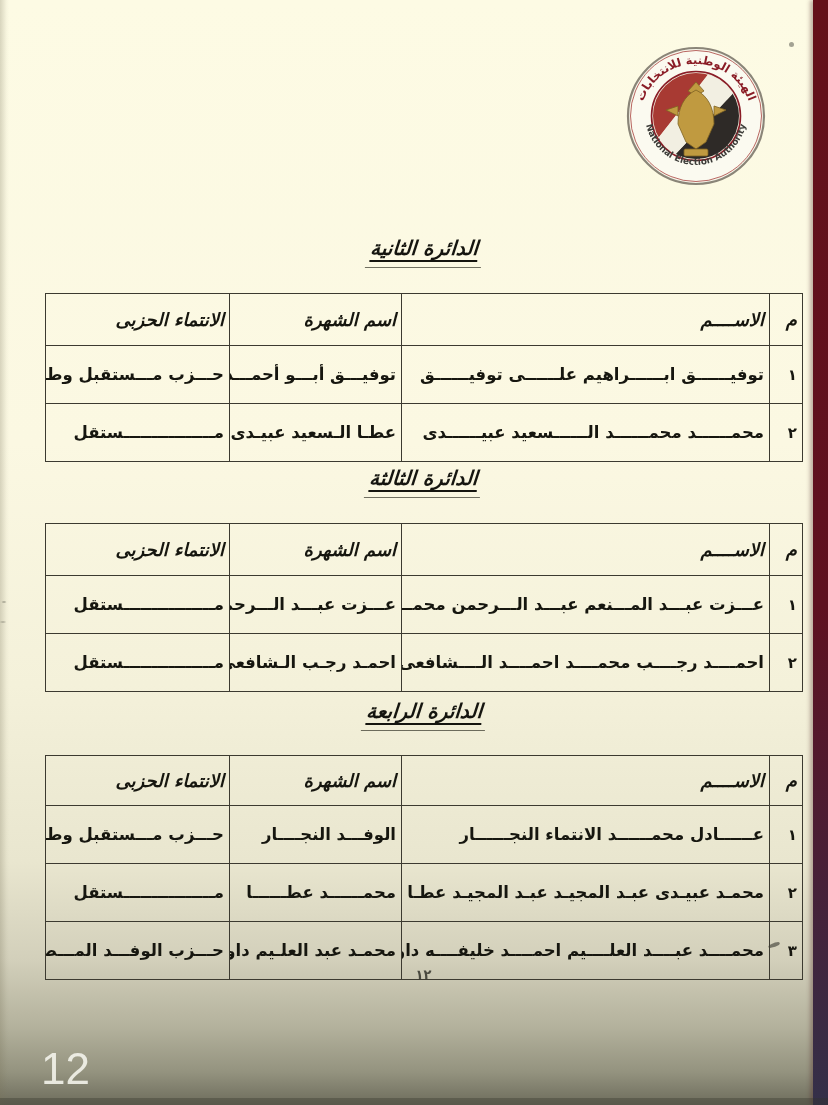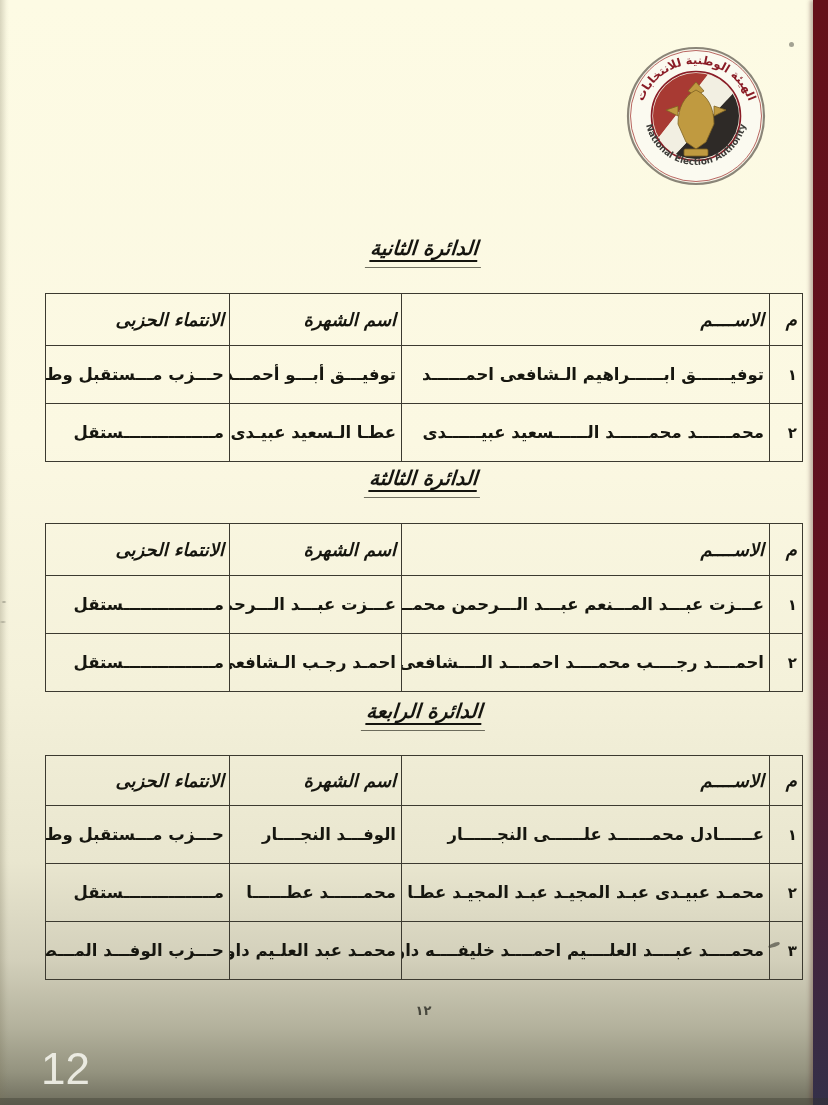--- a/index.html
+++ b/index.html
@@ -74,21 +74,21 @@
   table.roster td {
     height: 58px;
     font-size: 16.5px; font-weight: bold;
     white-space: nowrap;
   }
   table.roster td.num { font-size: 15px; }
   .t3 td { height: 60px; }
 
   
   .page-num-ar {
-    position: absolute; left: 45px; top: 1003px; width: 757px;
+    position: absolute; left: 45px; top: 967px; width: 757px;
     text-align: center; font-size: 13px; font-weight: bold;
     color: rgba(50,50,42,0.85); letter-spacing: 2px;
   }
   .viewer-page {
     position: absolute; left: 41px; top: 1044px;
     font-family: "Liberation Sans", sans-serif;
     font-size: 44px; font-weight: 400;
     color: rgba(246,246,238,0.88);
     direction: ltr;
   }
@@ -168,21 +168,21 @@
       <tr>
         <th>م</th>
         <th>الاســــم</th>
         <th>اسم الشهرة</th>
         <th>الانتماء الحزبى</th>
       </tr>
     </thead>
     <tbody>
       <tr>
         <td class="num">١</td>
-        <td>توفيــــــق ابــــــراهيم الـشافعى احمــــــد</td>
+        <td>توفيــــــق ابــــــراهيم علــــــى توفيــــــق</td>
         <td>توفيـــق أبـــو أحمـــد</td>
         <td>حـــزب مـــستقبل وطـــن</td>
       </tr>
       <tr>
         <td class="num">٢</td>
         <td>محمــــــد محمــــــد الــــــسعيد عبيــــــدى</td>
         <td>عطـا الـسعيد عبيـدى</td>
         <td>مــــــــــــــــستقل</td>
       </tr>
     </tbody>
@@ -236,21 +236,21 @@
       <tr>
         <th style="height:50px">م</th>
         <th style="height:50px">الاســــم</th>
         <th style="height:50px">اسم الشهرة</th>
         <th style="height:50px">الانتماء الحزبى</th>
       </tr>
     </thead>
     <tbody>
       <tr>
         <td class="num">١</td>
-        <td>عــــــادل محمــــــد علــــــى النجــــــار</td>
+        <td>عــــــادل محمــــــد الانتماء النجــــــار</td>
         <td>الوفـــد النجــــار</td>
         <td>حـــزب مـــستقبل وطـــن</td>
       </tr>
       <tr>
         <td class="num">٢</td>
         <td>محمـد عبيـدى عبـد المجيـد عبـد المجيـد عطـا</td>
         <td>محمــــــد عطــــــا</td>
         <td>مــــــــــــــــستقل</td>
       </tr>
       <tr>

